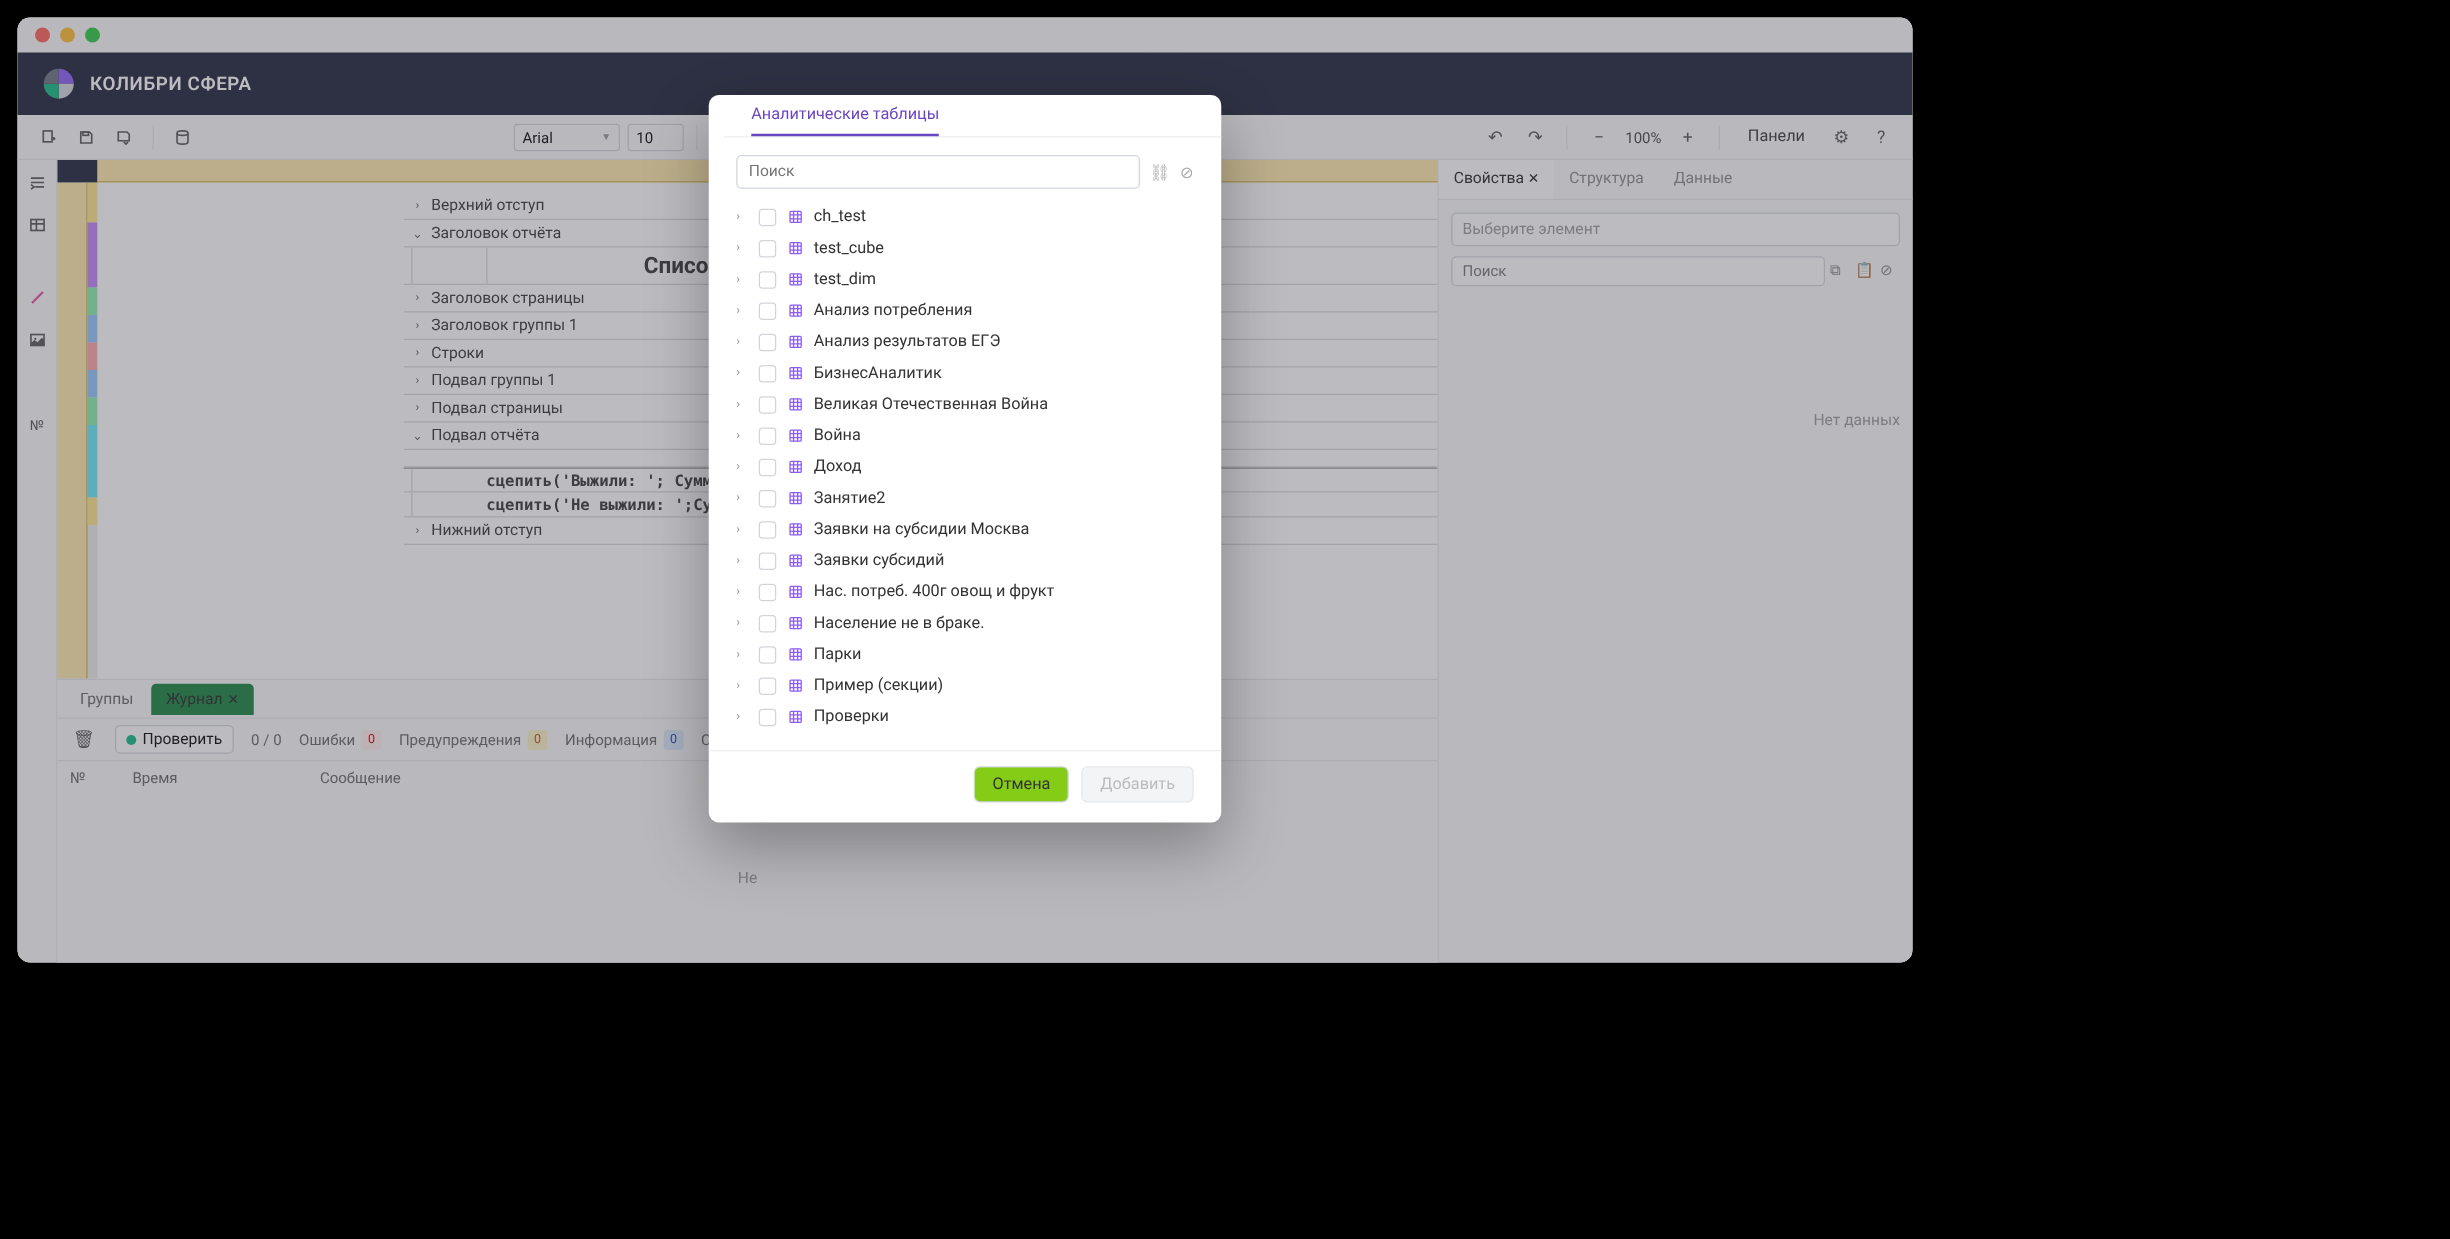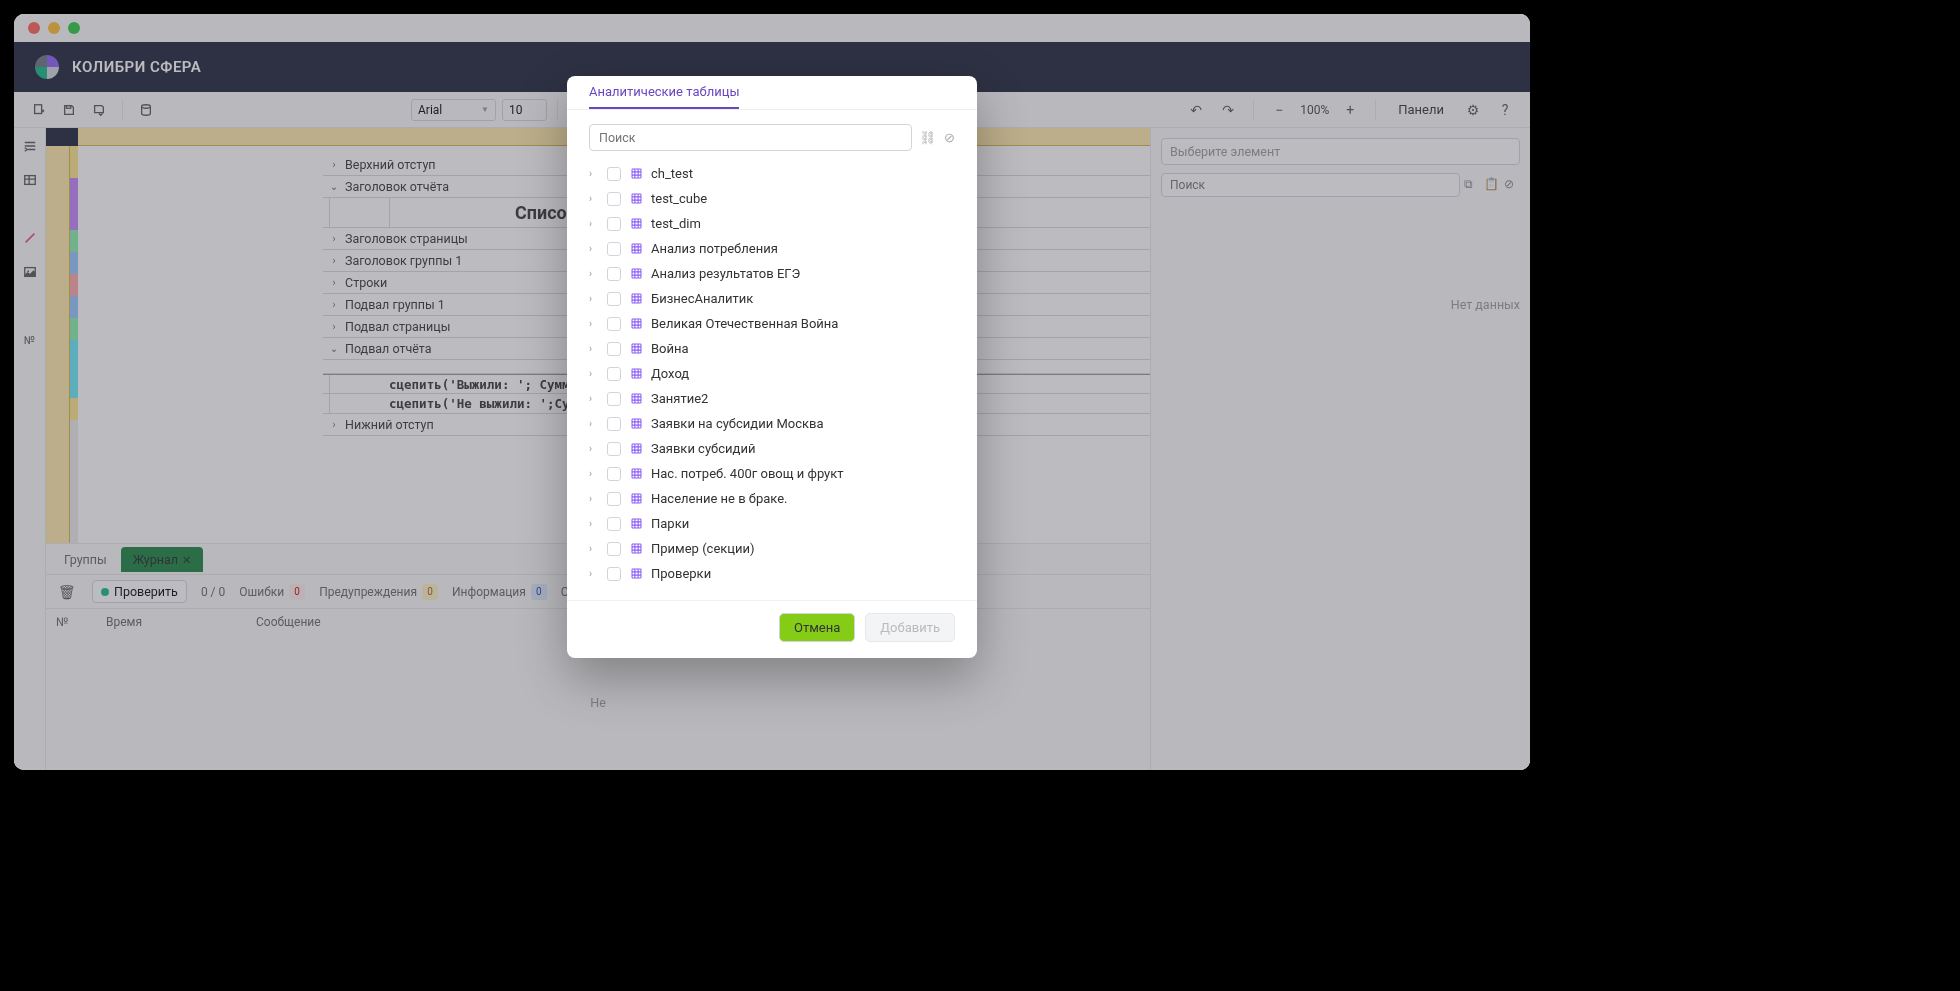--- a/index.html
+++ b/index.html
@@ -81,21 +81,21 @@
 .pr-icon { width:16px; height:16px; color:#888; font-size:12px; cursor:pointer; }
 .pr-empty { text-align: right; color: #999; font-size: 12.5px; margin-top: 100px; }
 
 
 .overlay { position: absolute; inset: 0; background: rgba(80,80,90,0.38); display: flex; align-items: flex-start; justify-content: center; padding-top: 62px; }
 .modal { width: 410px; background: #fff; border-radius: 8px; box-shadow: 0 20px 50px rgba(0,0,0,0.3); max-height: 660px; display: flex; flex-direction: column; }
 .m-header { padding: 18px 22px 12px; position: relative; }
 .m-title { font-size: 18px; font-weight: 600; color: #222; margin-bottom: 6px; }
 .m-sub { font-size: 12.5px; color: #777; line-height: 1.5; }
 .m-close { position: absolute; top: 16px; right: 18px; font-size: 18px; color: #aaa; cursor: pointer; background:none; border:none; }
-.m-tab-bar { padding: 0 22px; border-bottom: 1px solid #eee; }
+.m-tab-bar { padding: 0 22px; border-bottom: 1px solid #eee; margin-left: 12px; }
 .m-tab { display: inline-block; padding: 8px 0; font-size: 13px; color: #6b46c1; border-bottom: 2px solid #6b46c1; cursor: pointer;}
 .m-body { padding: 14px 22px; overflow-y: auto; flex: 1; }
 .m-search-row { display: flex; gap: 8px; align-items: center; margin-bottom: 10px; }
 .m-search { flex: 1; border: 1px solid #d1d5db; border-radius: 4px; padding: 5px 9px; font-size: 12.5px; }
 .m-si { color:#aaa; font-size:13px; cursor:pointer;}
 .m-list { }
 .m-item { display: flex; align-items: center; gap: 8px; padding: 5px 0; font-size: 13px; color: #333; }
 .m-chevron { color: #999; font-size: 10px; cursor: pointer; width: 10px; }
 .m-check { width: 14px; height: 14px; border: 1.5px solid #d1d5db; border-radius: 3px; cursor: pointer; }
 .m-cube { width: 14px; height: 14px; display:flex; align-items:center; justify-content:center; }
@@ -318,20 +318,25 @@
         <div class="bt-header">
           <span class="bt-col1">№</span>
           <span class="bt-col2">Время</span>
           <span>Сообщение</span>
         </div>
         <div class="bt-empty">Не</div>
       </div>
     </div>
 
     <div class="panel-right">
+      <div class="pr-tabs">
+        <div class="pr-tab active"><span>Свойства</span><span class="pr-close">✕</span></div>
+        <div class="pr-tab">Структура</div>
+        <div class="pr-tab">Данные</div>
+      </div>
       <div class="pr-body">
         <div class="pr-select"><span>Выберите элемент</span></div>
         <div class="pr-search-row">
           <input class="pr-search" placeholder="Поиск" style="">
           <span class="pr-icon">⧉</span>
           <span class="pr-icon">📋</span>
           <span class="pr-icon">⊘</span>
         </div>
         <div class="pr-empty">Нет данных</div>
       </div>

